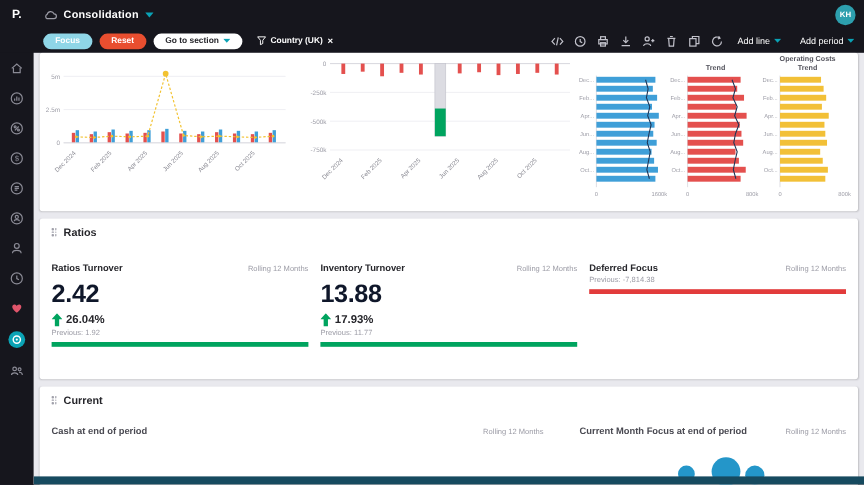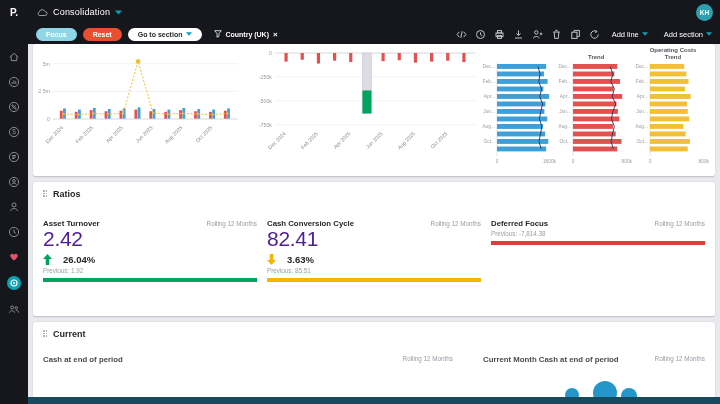--- a/index.html
+++ b/index.html
@@ -6,21 +6,21 @@
   *{box-sizing:border-box;}
   .app{width:720px;height:404px;background:#16161d;font-family:"Liberation Sans","DejaVu Sans",sans-serif;
        display:flex;flex-direction:column;overflow:hidden;position:relative;}
   svg{display:block;}
   svg text{font-family:"Liberation Sans","DejaVu Sans",sans-serif;}
 
   
   .topbar{height:24px;display:flex;align-items:center;color:#fff;flex:0 0 auto;}
   .logo{width:28px;text-align:center;font-weight:bold;font-size:10px;color:#fff;cursor:pointer;}
   .cloud{margin:0 5px 0 8px;display:flex;}
-  .tb-title{font-size:9px;font-weight:400;letter-spacing:.2px;}
+  .tb-title{font-size:9px;font-weight:700;letter-spacing:.2px;}
   .chev{margin-left:5px;display:flex;}
   .spacer{flex:1;}
   .avatar{width:17px;height:17px;border-radius:50%;background:#2d9fae;color:#fff;font-size:6.5px;font-weight:bold;
           display:flex;align-items:center;justify-content:center;margin-right:7px;}
 
   
   .toolbar{height:20px;display:flex;align-items:center;padding-left:36px;gap:6px;flex:0 0 auto;}
   .pill{border:none;border-radius:8px;font-size:7px;font-weight:bold;height:13px;padding:0 10px;cursor:pointer;
         display:flex;align-items:center;gap:4px;font-family:inherit;}
   .focus{background:#8fd6e7;color:#fff;}
@@ -55,31 +55,31 @@
   .drag i{width:1.6px;height:1.6px;border-radius:50%;background:#a0a0aa;}
   .sec-title{font-size:9px;font-weight:bold;color:#26262b;}
 
   .card-ratios{height:134px;padding:0 10px;overflow:hidden;}
   .card-ratios .sec-head{padding-left:0;}
   .kpi-row{display:flex;gap:10px;margin-top:20px;}
   .kpi{flex:1;min-width:0;}
   .kpi-head{display:flex;justify-content:space-between;align-items:baseline;}
   .kpi-title{font-size:7.8px;font-weight:bold;color:#26262b;white-space:nowrap;}
   .kpi-period{font-size:6.3px;color:#9b9ba5;white-space:nowrap;}
-  .kpi-value{font-size:21px;font-weight:normal;color:#4c1d95;line-height:1;letter-spacing:-.3px;}
-  .kpi-change{display:flex;align-items:center;gap:11px;margin-top:5px;font-size:9.5px;font-weight:bold;color:#26262b;}
+  .kpi-value{font-size:21px;font-weight:bold;color:#0f172a;margin-top:7px;line-height:1;letter-spacing:-.3px;}
+  .kpi-change{display:flex;align-items:center;gap:3px;margin-top:5px;font-size:9.5px;font-weight:bold;color:#26262b;}
   .kpi-prev{font-size:6.3px;color:#9b9ba5;margin-top:2px;}
   .kpi-bar{height:4px;margin-top:4px;}
 
   .card-cashflow{height:90px;padding:0 10px;overflow:hidden;}
   .card-cashflow .sec-head{padding-left:0;}
   .cf-row{display:flex;gap:30px;margin-top:16px;}
   .cf-left{flex:0 0 410px;}
   .cf-right{flex:1;}
-  .cf-head{display:flex;justify-content:space-between;align-items:flex-start;}
+  .cf-head{display:flex;justify-content:space-between;align-items:flex-end;}
   .cf-title{font-size:7.8px;font-weight:bold;color:#4a4a52;white-space:nowrap;}
 
   .bubble{position:absolute;border-radius:50%;transform:translate(-50%,-50%);}
   .bubble.b0{left:544px;top:351px;}
   .bubble.b1{left:577px;top:349px;}
   .bubble.b2{left:601px;top:352px;}
   .bottom-bar{position:absolute;left:0;right:0;bottom:0;height:7px;}
 </style>
 </head>
 <body>
@@ -176,21 +176,21 @@
           <polyline points="6.9,1.2 8,2.8 6.2,3.5"></polyline>
         </svg>
     </span>
     <div class="add-btn">
       <span>Add line</span>
       <svg width="6" height="4" viewBox="0 0 6 4">
           <polygon points="0,0.3 6,0.3 3,3.7" fill="#0aa2b5"></polygon>
         </svg>
     </div>
     <div class="add-btn">
-      <span>Add section</span>
+      <span>Add period</span>
       <svg width="6" height="4" viewBox="0 0 6 4">
           <polygon points="0,0.3 6,0.3 3,3.7" fill="#0aa2b5"></polygon>
         </svg>
     </div>
   </div>
 
   <div class="body">
 
     <div class="sidebar">
       <span class="sb-item">
@@ -450,47 +450,47 @@
                 <i></i>
                 <i></i>
                 <i></i>
                 <i></i>
               </span>
             <span class="sec-title">Ratios</span>
           </div>
           <div class="kpi-row">
             <div class="kpi">
               <div class="kpi-head">
-                <span class="kpi-title">Asset Turnover</span>
+                <span class="kpi-title">Ratios Turnover</span>
                 <span class="kpi-period">Rolling 12 Months</span>
               </div>
               <div class="kpi-value">2.42</div>
               <div class="kpi-change">
                 <svg class="kpi-arrow" width="9" height="11" viewBox="0 0 9 11">
                     <path d="M4.5 0 L9 5 L6.3 5 L6.3 11 L2.7 11 L2.7 5 L0 5 Z" fill="#00a45f"></path>
                   </svg>
                 <span>26.04%</span>
               </div>
               <div class="kpi-prev">Previous: 1.92</div>
               <div class="kpi-bar" style="background: rgb(0, 164, 95);"></div>
             </div>
             <div class="kpi">
               <div class="kpi-head">
-                <span class="kpi-title">Cash Conversion Cycle</span>
+                <span class="kpi-title">Inventory Turnover</span>
                 <span class="kpi-period">Rolling 12 Months</span>
               </div>
-              <div class="kpi-value">82.41</div>
+              <div class="kpi-value">13.88</div>
               <div class="kpi-change">
                 <svg class="kpi-arrow" width="9" height="11" viewBox="0 0 9 11">
-                    <path d="M4.5 11 L9 6 L6.3 6 L6.3 0 L2.7 0 L2.7 6 L0 6 Z" fill="#f7b500"></path>
+                    <path d="M4.5 0 L9 5 L6.3 5 L6.3 11 L2.7 11 L2.7 5 L0 5 Z" fill="#00a45f"></path>
                   </svg>
-                <span>3.63%</span>
-              </div>
-              <div class="kpi-prev">Previous: 85.51</div>
-              <div class="kpi-bar" style="background: rgb(247, 181, 0);"></div>
+                <span>17.93%</span>
+              </div>
+              <div class="kpi-prev">Previous: 11.77</div>
+              <div class="kpi-bar" style="background: rgb(0, 164, 95);"></div>
             </div>
             <div class="kpi">
               <div class="kpi-head">
                 <span class="kpi-title">Deferred Focus</span>
                 <span class="kpi-period">Rolling 12 Months</span>
               </div>
               <div class="kpi-prev">Previous: -7,814.38</div>
               <div class="kpi-bar" style="background: rgb(226, 59, 59);"></div>
             </div>
           </div>
@@ -510,21 +510,21 @@
           </div>
           <div class="cf-row">
             <div class="cf-widget cf-left">
               <div class="cf-head">
                 <span class="cf-title">Cash at end of period</span>
                 <span class="kpi-period">Rolling 12 Months</span>
               </div>
             </div>
             <div class="cf-widget cf-right">
               <div class="cf-head">
-                <span class="cf-title">Current Month Cash at end of period</span>
+                <span class="cf-title">Current Month Focus at end of period</span>
                 <span class="kpi-period">Rolling 12 Months</span>
               </div>
             </div>
           </div>
         </div>
 
         <div class="bubble b0" style="width: 14px; height: 14px; background: rgb(36, 150, 201);"></div>
         <div class="bubble b1" style="width: 24px; height: 24px; background: rgb(36, 150, 201);"></div>
         <div class="bubble b2" style="width: 16px; height: 16px; background: rgb(36, 150, 201);"></div>
         <div class="bottom-bar" style="background: rgb(22, 74, 95);"></div>

